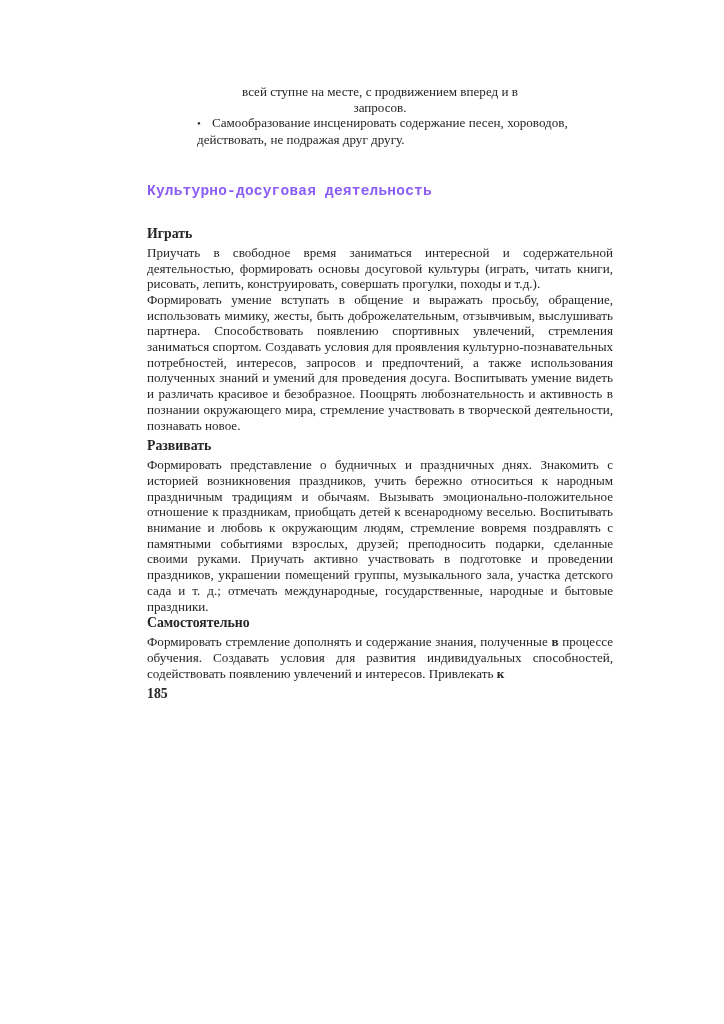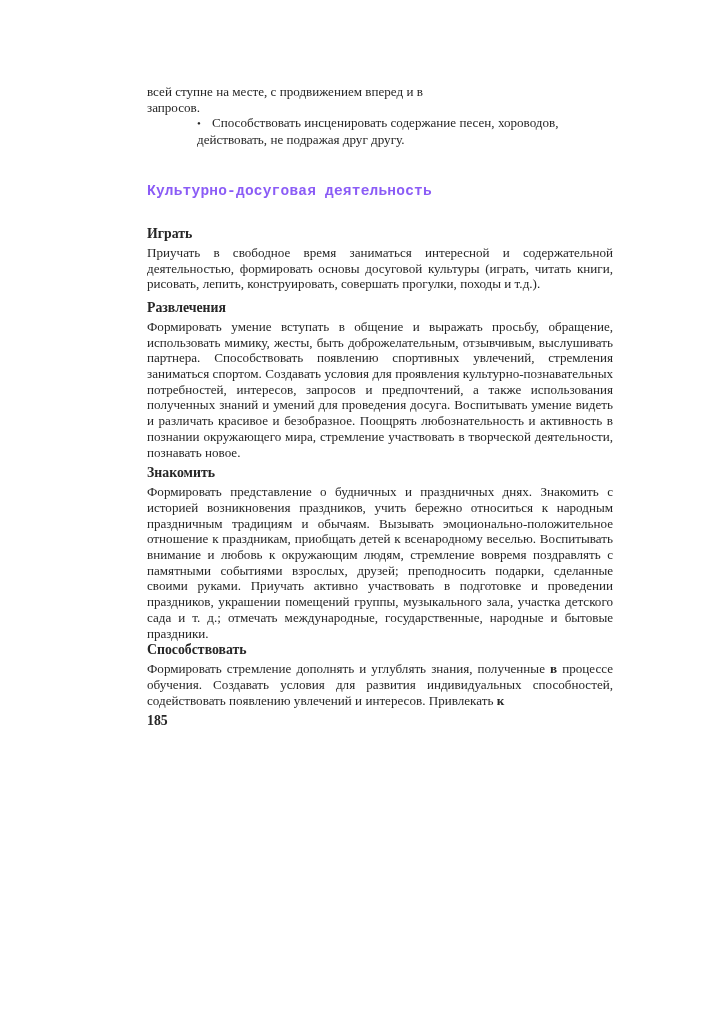--- a/index.html
+++ b/index.html
@@ -15,21 +15,21 @@
   .column {
     position: absolute;
     left: 147px;
     top: 84px;
     width: 466px;
   }
   .line, .para, .bullet-item {
     font-size: 13.1px;
     line-height: 15.7px;
   }
-  .intro { text-align: left; }
+  .intro { text-align: center; }
   .bullet-item {
     margin-left: 50px;
     text-align: left;
   }
   .bullet-glyph {
     display: inline-block;
     width: 15px;
     font-size: 11px;
     vertical-align: baseline;
   }
@@ -66,36 +66,35 @@
 </head>
 <body>
 
 <div class="page">
   <div class="column">
     <div class="intro">
         <div class="line">всей ступне на месте, с продвижением вперед и в</div>
         <div class="line">запросов.</div>
       </div>
     <div class="bullets">
-        <div class="bullet-item"><span class="bullet-glyph">•</span><span>Способствовать инсценировать содержание песен, хороводов, действовать, не подражая друг другу.</span></div>
+        <div class="bullet-item"><span class="bullet-glyph">•</span><span>Самообразование инсценировать содержание песен, хороводов, действовать, не подражая друг другу.</span></div>
       </div>
     <h1 class="chapter-heading">Культурно-досуговая деятельность</h1>
     <div>
         <div class="section">
           <div class="section-title">Играть</div>
           <div class="para"><span>Приучать в свободное время заниматься интересной и содержательной деятельностью, формировать основы досуговой культуры (играть, читать книги, рисовать, лепить, конструировать, совершать прогулки, походы и т.д.).</span></div>
         </div>
         <div class="section">
-          <div class="section-title">Развлечения</div>
           <div class="para"><span>Формировать умение вступать в общение и выражать просьбу, обращение, использовать мимику, жесты, быть доброжелательным, отзывчивым, выслушивать партнера. Способствовать появлению спортивных увлечений, стремления заниматься спортом. Создавать условия для проявления культурно-познавательных потребностей, интересов, запросов и предпочтений, а также использования полученных знаний и умений для проведения досуга. Воспитывать умение видеть и различать красивое и безобразное. Поощрять любознательность и активность в познании окружающего мира, стремление участвовать в творческой деятельности, познавать новое.</span></div>
         </div>
         <div class="section">
-          <div class="section-title">Знакомить</div>
+          <div class="section-title">Развивать</div>
           <div class="para"><span>Формировать представление о будничных и праздничных днях. Знакомить с историей возникновения праздников, учить бережно относиться к народным праздничным традициям и обычаям. Вызывать эмоционально-положительное отношение к праздникам, приобщать детей к всенародному веселью. Воспитывать внимание и любовь к окружающим людям, стремление вовремя поздравлять с памятными событиями взрослых, друзей; преподносить подарки, сделанные своими руками. Приучать активно участвовать в подготовке и проведении праздников, украшении помещений группы, музыкального зала, участка детского сада и т. д.; отмечать международные, государственные, народные и бытовые праздники.</span></div>
         </div>
         <div class="section">
-          <div class="section-title">Способствовать</div>
-          <div class="para"><span>Формировать стремление дополнять и углублять знания, полученные </span><span class="b">в</span><span> процессе обучения. Создавать условия для развития индивидуальных способностей, содействовать появлению увлечений и интересов. Привлекать </span><span class="b">к</span></div>
+          <div class="section-title">Самостоятельно</div>
+          <div class="para"><span>Формировать стремление дополнять и содержание знания, полученные </span><span class="b">в</span><span> процессе обучения. Создавать условия для развития индивидуальных способностей, содействовать появлению увлечений и интересов. Привлекать </span><span class="b">к</span></div>
         </div>
       </div>
     <div class="page-number">185</div>
   </div>
 </div>
 
 </body></html>

